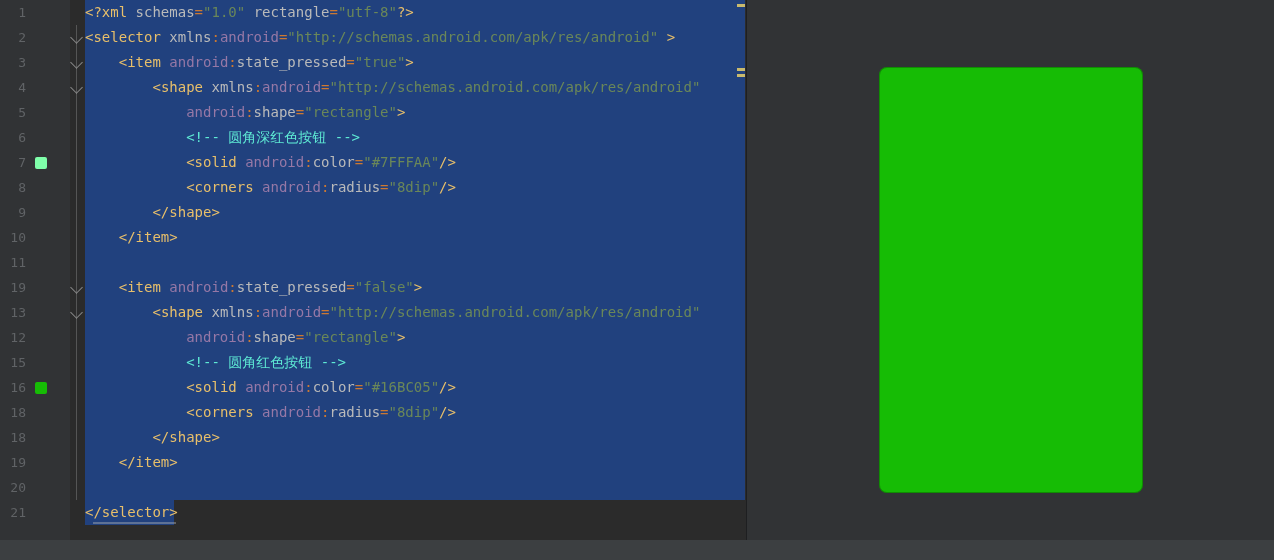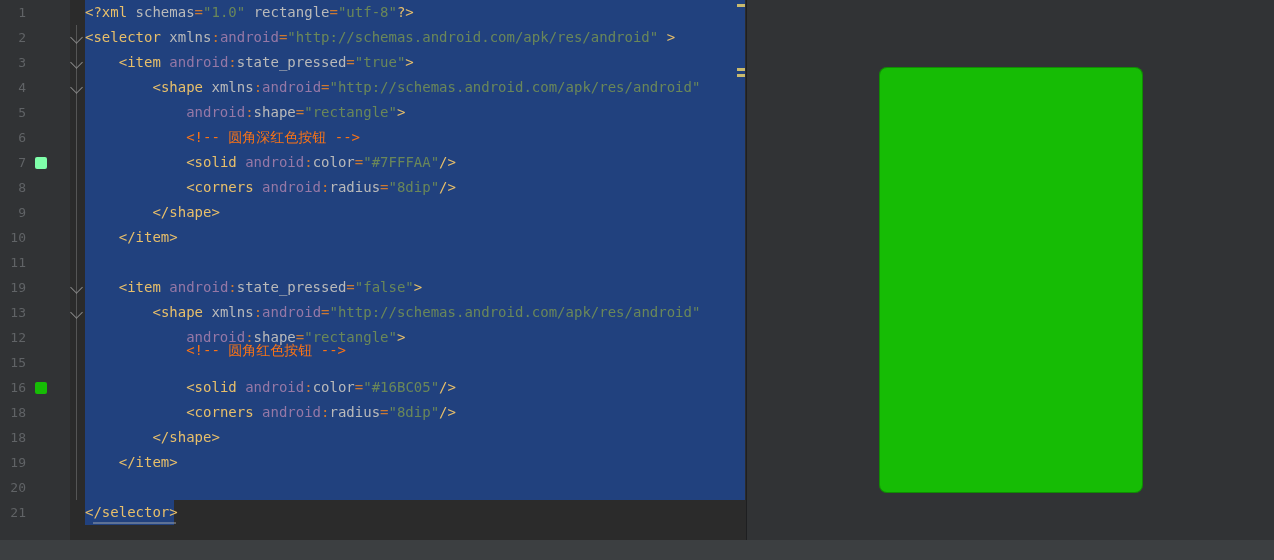--- a/index.html
+++ b/index.html
@@ -15,21 +15,21 @@
   .fold-marker { position: absolute; width: 9px; height: 9px; left: 2px; }
   .fold-marker::before { content: ""; position: absolute; inset: 0; border-top: 1px solid #888; border-left: 1px solid #888; transform: rotate(225deg); }
   .code-area { position: absolute; left: 85px; top: 0; right: 12px; height: 560px; }
   .sel-bg { position: absolute; background: #214283; opacity: .95; }
   .code-line { position: absolute; left: 0; height: 25px; line-height: 25px; white-space: pre; }
   .c-tag    { color: #e8bf6a; }
   .c-attr-p { color: #9678a6; }
   .c-attr-k { color: #bababa; }
   .c-eq     { color: #cc7832; }
   .c-str    { color: #6a8759; }
-  .c-cmt    { color: #f97316; }
+  .c-cmt    { color: #5eead4; }
   .c-brkt   { color: #e8bf6a; }
   .mk-stripe { position: absolute; right: 0; top: 0; width: 10px; height: 560px; }
   .mk { position: absolute; right: 1px; width: 8px; height: 3px; }
   .preview-pane { width: 528px; height: 560px; background: #313335; display: flex; align-items: center; justify-content: center; border-left: 1px solid #1e1f21; }
   .preview-card { width: 264px; height: 426px; background: #16bc05; border-radius: 8px; box-shadow: 0 0 0 1px rgba(0,0,0,.25) inset; }
   .bottom-bar { position: absolute; left: 0; right: 0; bottom: 0; height: 20px; background: #3c3f41; }
   .caret-marker{ position:absolute; left:8px; width:83px; height:2px; background:#bbbbbb; opacity:.4; }
 </style>
 </head>
 <body>
@@ -139,21 +139,21 @@
       <div class="code-line" style="top:225px;"><span>    </span><span class="c-brkt">&lt;/</span><span class="c-tag">item</span><span class="c-brkt">&gt;</span></div>
 
       <div class="code-line" style="top:250px;"><span> </span></div>
 
       <div class="code-line" style="top:275px;"><span>    </span><span class="c-brkt">&lt;</span><span class="c-tag">item</span><span> </span><span class="c-attr-p">android</span><span class="c-eq">:</span><span class="c-attr-k">state_pressed</span><span class="c-eq">=</span><span class="c-str">"false"</span><span class="c-brkt">&gt;</span></div>
 
       <div class="code-line" style="top:300px;"><span>        </span><span class="c-brkt">&lt;</span><span class="c-tag">shape</span><span> </span><span class="c-attr-k">xmlns</span><span class="c-eq">:</span><span class="c-attr-p">android</span><span class="c-eq">=</span><span class="c-str">"http://schemas.android.com/apk/res/android"</span></div>
 
       <div class="code-line" style="top:325px;"><span>            </span><span class="c-attr-p">android</span><span class="c-eq">:</span><span class="c-attr-k">shape</span><span class="c-eq">=</span><span class="c-str">"rectangle"</span><span class="c-brkt">&gt;</span></div>
 
-      <div class="code-line" style="top:338px;"><span>            </span><span class="c-cmt">&lt;!-- 圆角红色按钮 --&gt;</span></div>
+      <div class="code-line" style="top:350px;"><span>            </span><span class="c-cmt">&lt;!-- 圆角红色按钮 --&gt;</span></div>
 
       <div class="code-line" style="top:375px;"><span>            </span><span class="c-brkt">&lt;</span><span class="c-tag">solid</span><span> </span><span class="c-attr-p">android</span><span class="c-eq">:</span><span class="c-attr-k">color</span><span class="c-eq">=</span><span class="c-str">"#16BC05"</span><span class="c-brkt">/&gt;</span></div>
 
       <div class="code-line" style="top:400px;"><span>            </span><span class="c-brkt">&lt;</span><span class="c-tag">corners</span><span> </span><span class="c-attr-p">android</span><span class="c-eq">:</span><span class="c-attr-k">radius</span><span class="c-eq">=</span><span class="c-str">"8dip"</span><span class="c-brkt">/&gt;</span></div>
 
       <div class="code-line" style="top:425px;"><span>        </span><span class="c-brkt">&lt;/</span><span class="c-tag">shape</span><span class="c-brkt">&gt;</span></div>
 
       <div class="code-line" style="top:450px;"><span>    </span><span class="c-brkt">&lt;/</span><span class="c-tag">item</span><span class="c-brkt">&gt;</span></div>
 
       <div class="code-line" style="top:475px;"><span> </span></div>

